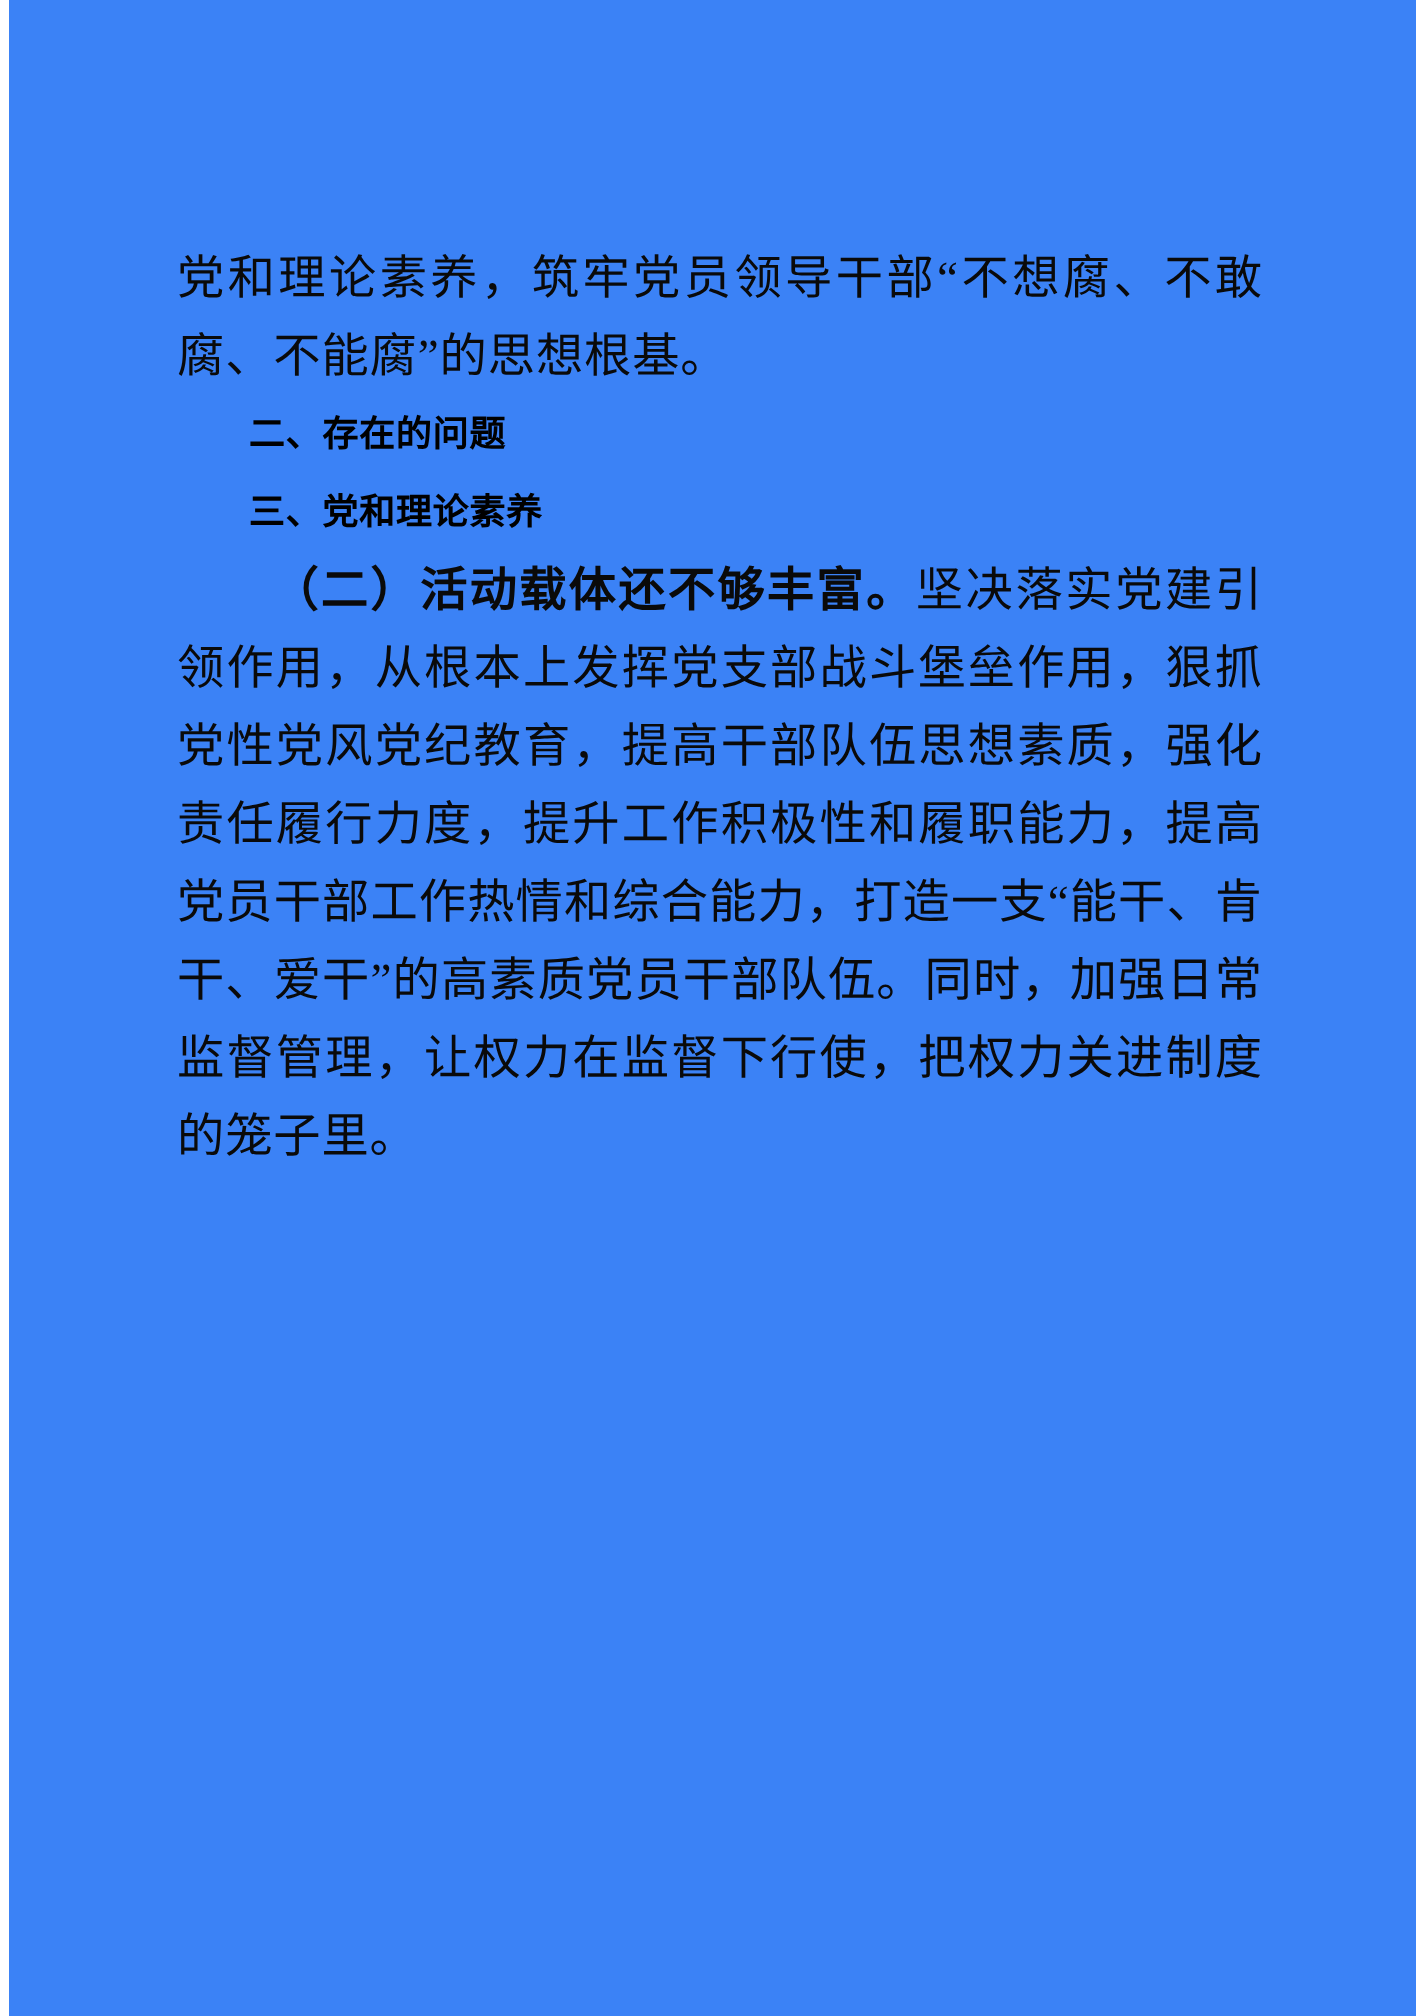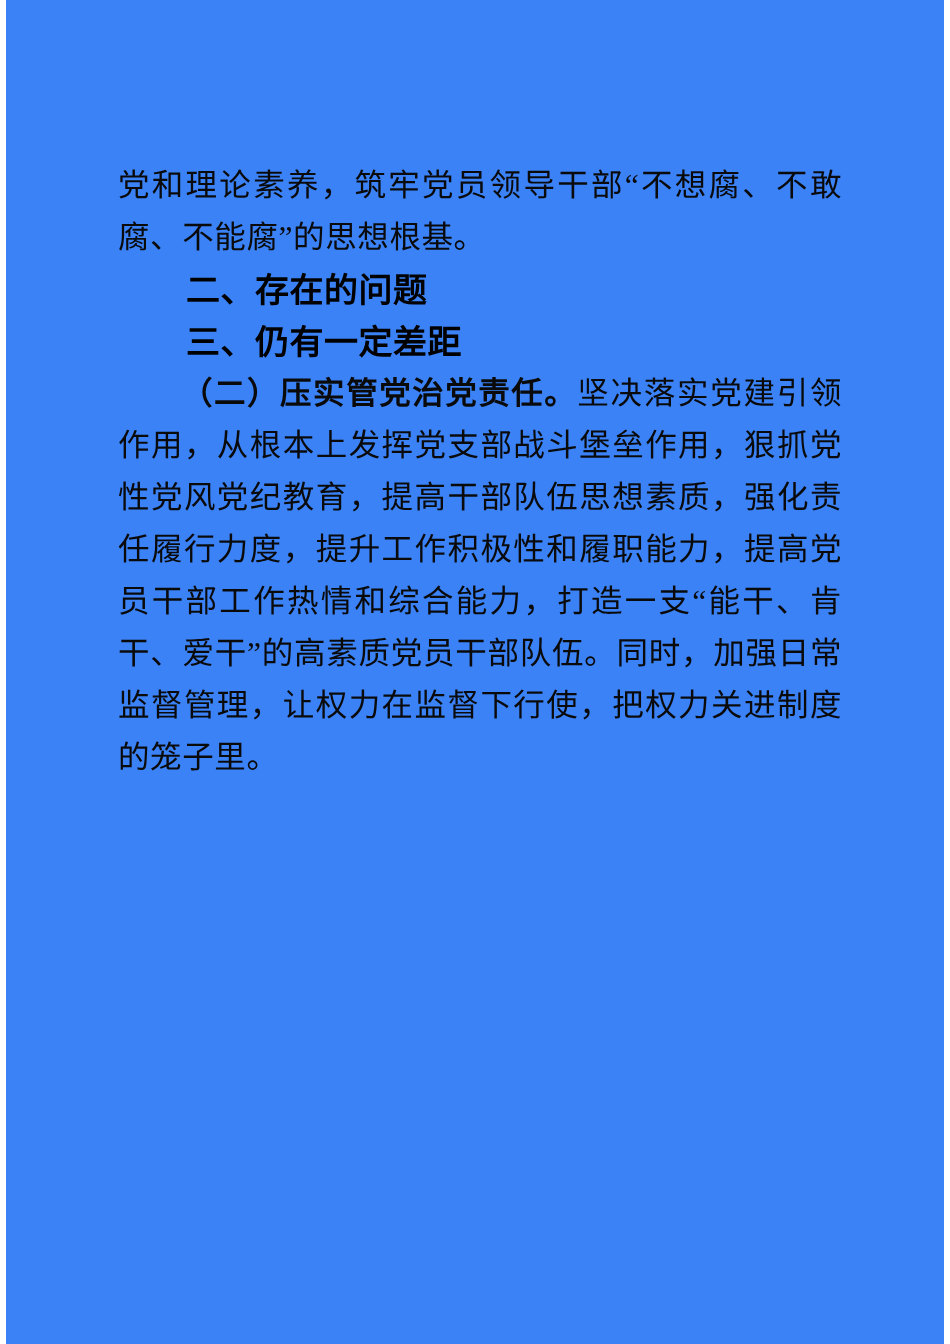--- a/index.html
+++ b/index.html
@@ -41,21 +41,21 @@
     color: #0a0a0a;
     font-weight: 400;
   }
   .para.no-indent {
     text-indent: 0;
   }
 
   
   .heading-1 {
     font-family: "Liberation Sans", "DejaVu Sans", sans-serif;
-    font-size: 34px;
+    font-size: 24px;
     line-height: 52px;
     letter-spacing: 0.5px;
     font-weight: 700;
     text-indent: 2em;
     margin: 0;
     color: #000000;
   }
 
   
   .lead-bold {
@@ -74,19 +74,19 @@
 <body>
 
 <div id="page">
   <div id="content">
 
     <p class="para no-indent">党和理论素养，筑牢党员领导干部“不想腐、不敢腐、不能腐”的思想根基。</p>
 
     <h2 class="heading-1">二、存在的问题</h2>
 
 
-    <h2 class="heading-1">三、仍有一定差距</h2>
+    <h2 class="heading-1">三、党和理论素养</h2>
 
 
-    <p class="para"><span class="lead-bold">（二）压实管党治党责任。</span><span>坚决落实党建引领作用，从根本上发挥党支部战斗堡垒作用，狠抓党性党风党纪教育，提高干部队伍思想素质，强化责任履行力度，提升工作积极性和履职能力，提高党员干部工作热情和综合能力，打造一支“能干、肯干、爱干”的高素质党员干部队伍。同时，加强日常监督管理，让权力在监督下行使，把权力关进制度的笼子里。</span></p>
+    <p class="para"><span class="lead-bold">（二）活动载体还不够丰富。</span><span>坚决落实党建引领作用，从根本上发挥党支部战斗堡垒作用，狠抓党性党风党纪教育，提高干部队伍思想素质，强化责任履行力度，提升工作积极性和履职能力，提高党员干部工作热情和综合能力，打造一支“能干、肯干、爱干”的高素质党员干部队伍。同时，加强日常监督管理，让权力在监督下行使，把权力关进制度的笼子里。</span></p>
 
   </div>
 </div>
 
 </body></html>

